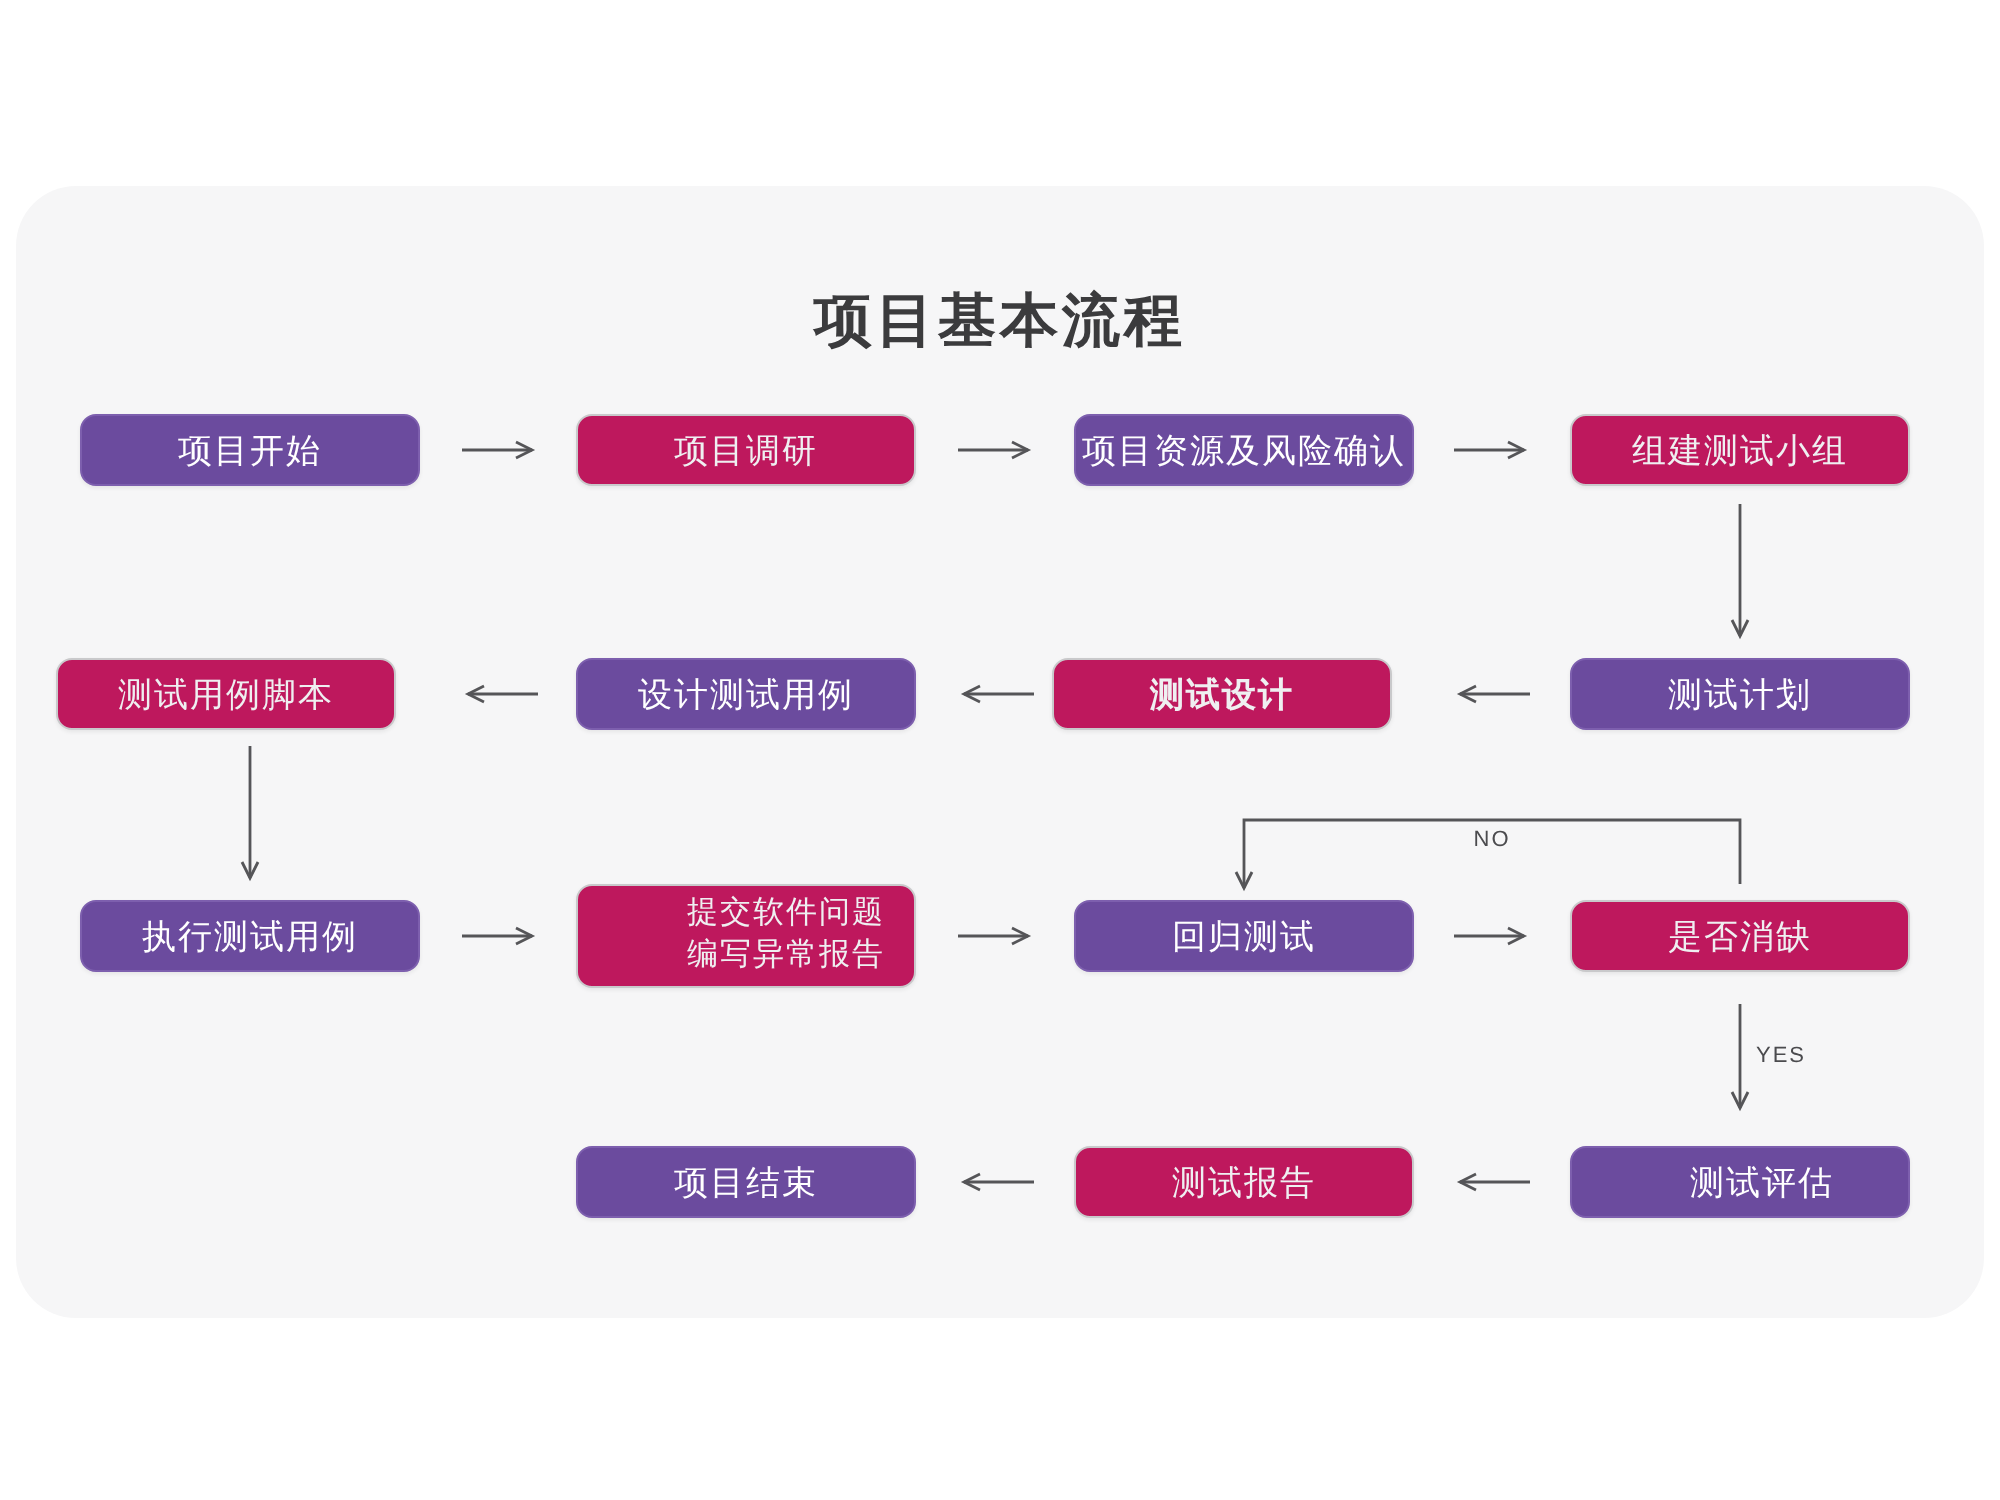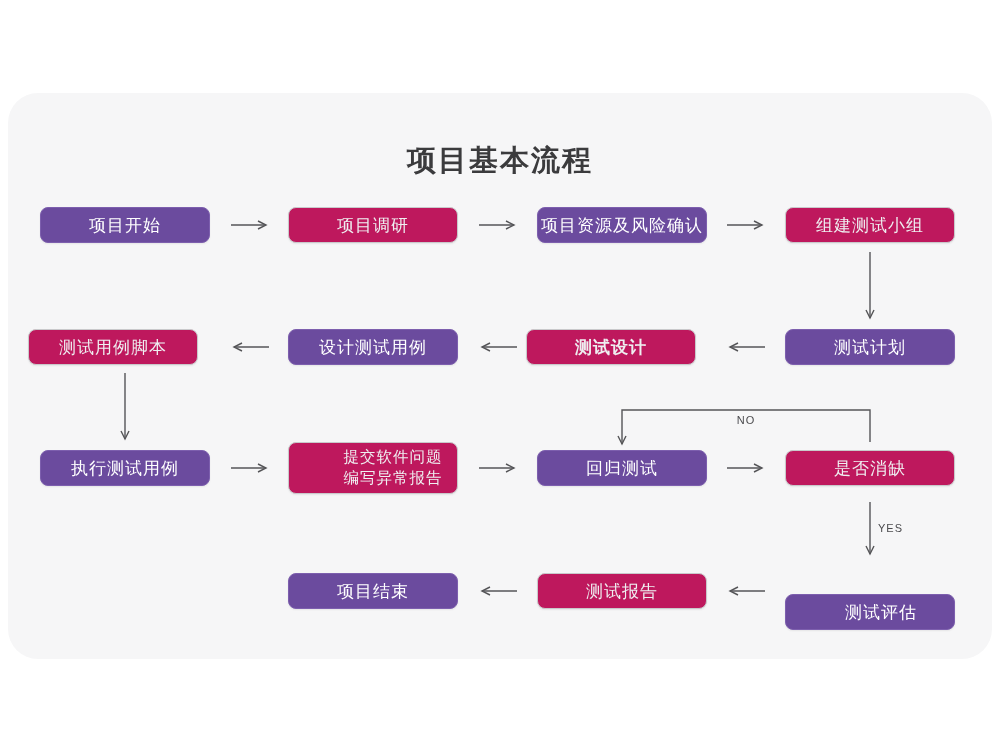--- a/index.html
+++ b/index.html
@@ -129,16 +129,16 @@
 <div class="node purple" style="left:40px;  top:450px;">执行测试用例</div>
 <div class="node gray tall" style="left:288px; top:442px;padding-left:40px;">
   <span>提交软件问题</span>
   <span>编写异常报告</span>
 </div>
 <div class="node purple" style="left:537px; top:450px;">回归测试</div>
 <div class="node gray" style="left:785px; top:450px;">是否消缺</div>
 
 <div class="node purple" style="left:288px; top:573px;">项目结束</div>
 <div class="node gray" style="left:537px; top:573px;">测试报告</div>
-<div class="node purple" style="left:785px; top:594px;padding-left:22px;">测试评估</div>
+<div class="node purple" style="left:785px; top:573px;padding-left:22px;">测试评估</div>
 
 <div class="edge-label no">NO</div>
 <div class="edge-label yes">YES</div>
 
 </body></html>

